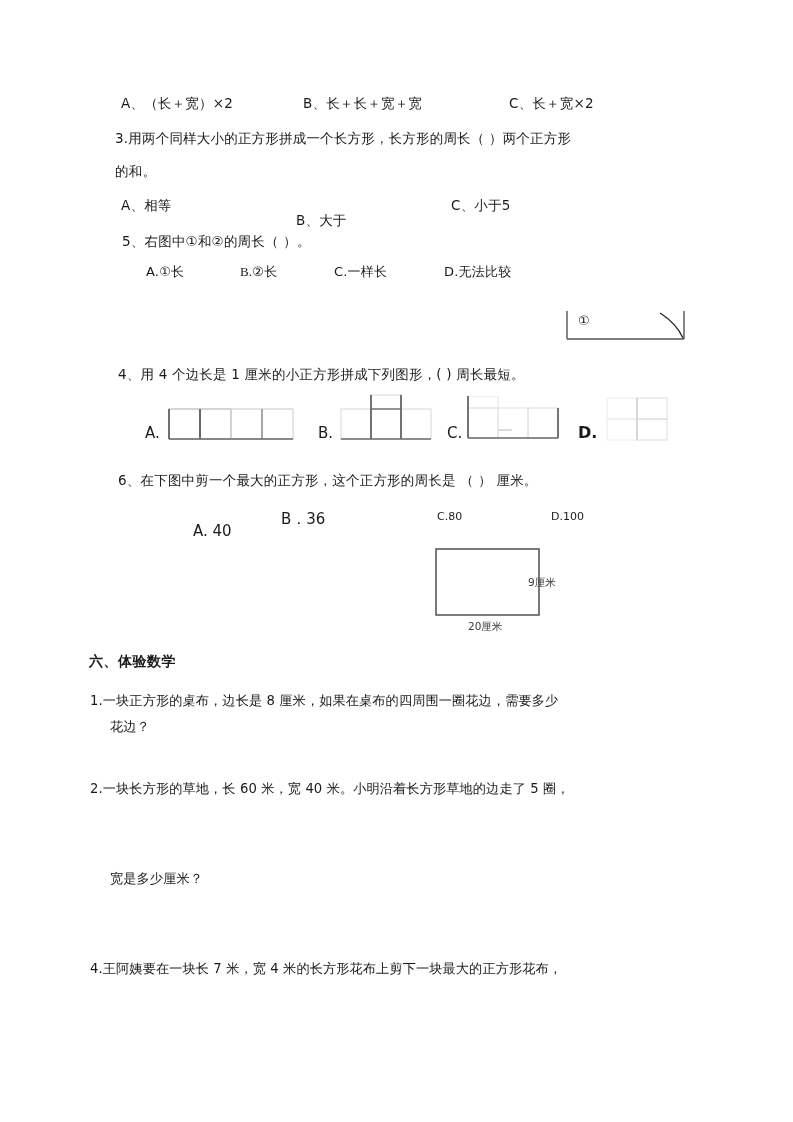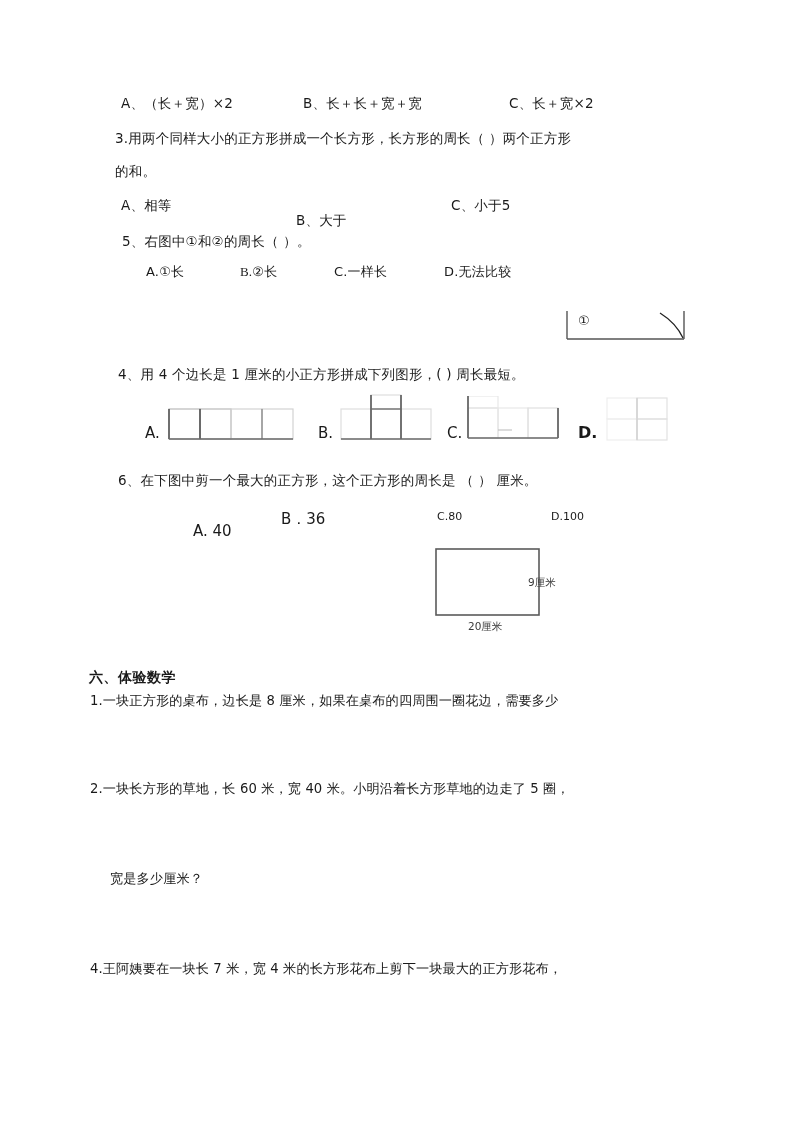--- a/index.html
+++ b/index.html
@@ -163,24 +163,25 @@
 
     <div class="fig" style="left:435px; top:548px;">
       <svg width="110" height="70" viewBox="0 0 110 70">
         <rect x="1" y="1" width="103" height="66" fill="#ffffff" stroke="#5a5a5a" stroke-width="1.6"></rect>
       </svg>
     </div>
     <span class="abs" style="left:528px; top:576px; font-size:10.5px; color:#3a3a3a;">9厘米</span>
     <span class="abs" style="left:468px; top:620px; font-size:10.5px; color:#3a3a3a;">20厘米</span>
   </div>
 
-  <div class="sec-head" style="left:89px; top:653px;margin-top:16px;">六、体验数学</div>
+  <div class="sec-head" style="left:89px; top:653px;">六、体验数学</div>
 
   <div class="wp" style="left:90px; top:688px;">
     <span>1.一块正方形的桌布，边长是 8 厘米，如果在桌布的四周围一圈花边，需要多少</span>
+    <span class="ind">花边？</span>
   </div>
 
   <div class="wp" style="left:90px; top:776px;">
     <span>2.一块长方形的草地，长 60 米，宽 40 米。小明沿着长方形草地的边走了 5 圈，</span>
   </div>
 
   <div class="wp" style="left:90px; top:866px;">
     <span class="ind">宽是多少厘米？</span>
   </div>
 

